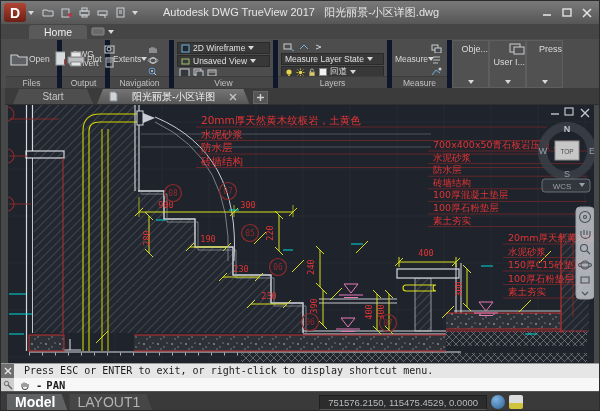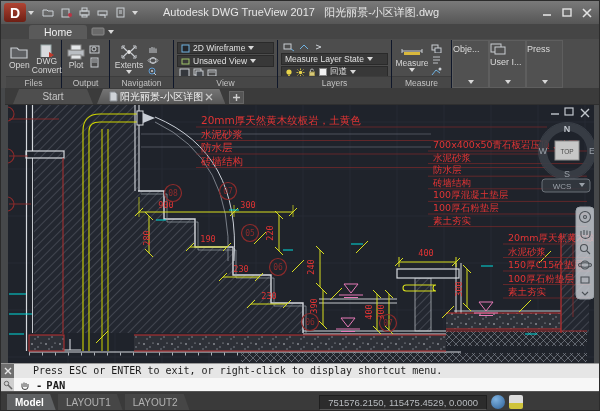--- a/index.html
+++ b/index.html
@@ -13,47 +13,47 @@
 .qat svg{display:block}
 .title{position:absolute;left:0;right:0;text-align:center;font-size:11px;color:#e6e6e6;pointer-events:none}
 .winbtns{margin-left:auto;display:flex;gap:8px;margin-right:8px}
 .winbtns span{width:12px;height:12px;display:flex;align-items:center;justify-content:center}
 
 .tabrow{position:absolute;left:0;top:23px;width:600px;height:15px;background:#454545}
 .hometab{position:absolute;left:28px;top:1px;height:14px;padding:0 15px;background:#5a5a5a;border-radius:3px 3px 0 0;color:#f0f0f0;font-size:10.5px;display:flex;align-items:center}
 .tabmini{position:absolute;left:90px;top:3px;display:flex;align-items:center;gap:3px}
 
 .ribbon{position:absolute;left:0;top:38px;width:600px;height:49px;background:#4d4d4d;display:flex;padding:1px 0 0 5px}
-.rgroup{position:relative;height:48px;border-right:1px solid #0f172a;padding:2px 3px 13px 3px;display:flex;gap:2px}
+.rgroup{position:relative;height:48px;border-right:5px solid #0f172a;padding:2px 3px 13px 3px;display:flex;gap:2px}
 .glabel{position:absolute;left:0;right:0;bottom:0;height:12px;font-size:8.5px;color:#c2c2c2;text-align:center;line-height:12px;background:#474747;border-top:1px solid #3d3d3d}
-.bb{display:flex;flex-direction:column;align-items:center;color:#d6d6d6;font-size:8.5px;line-height:9px;text-align:center;padding-top:1px}
+.bb{display:flex;flex-direction:row;align-items:center;color:#d6d6d6;font-size:8.5px;line-height:9px;text-align:center;padding-top:1px}
 .minicol{display:flex;flex-direction:column;gap:2px;justify-content:flex-start;padding-top:2px}
 .minirow{display:flex;gap:3px}
 .fld{height:12px;background:#383838;border:1px solid #2a2a2a;color:#e0e0e0;font-size:8.5px;display:flex;align-items:center;gap:3px;padding:0 3px}
 .vcol{display:flex;flex-direction:column;gap:1px;width:100%}
-.panelbox{position:relative;width:37px;height:48px;margin-left:0;border:1px solid #5e5e5e;background:#515151;font-size:9px;color:#dcdcdc;text-align:left}
+.panelbox{position:relative;width:37px;height:48px;margin-left:0;border:1px solid #5e5e5e;background:#515151;font-size:9px;color:#dcdcdc;text-align:right}
 .panelbox .pt{margin-top:3px}
 .panelbox .car{position:absolute;bottom:3px;left:50%;margin-left:-3px}
 
 .filetabs{position:absolute;left:4px;top:87px;width:600px;height:17px;background:#3b3b3b;border-bottom:1px solid #2f2f2f;display:flex;align-items:flex-end}
 .ftab{height:15px;display:flex;align-items:center;font-size:10px;padding:0 12px;clip-path:polygon(6px 0,calc(100% - 6px) 0,100% 100%,0 100%)}
 .ftab.start{background:#4e4e4e;color:#c6c6c6;margin-left:8px;width:80px;justify-content:center}
-.ftab.doc{background:linear-gradient(#757575,#575757);color:#f2f2f2;margin-left:4px;gap:2px}
+.ftab.doc{background:linear-gradient(#757575,#575757);color:#f2f2f2;margin-left:4px;gap:14px}
 .plusbtn{width:15px;height:13px;background:#555;border:1px solid #666;margin-left:4px;display:flex;align-items:center;justify-content:center}
 
 .canvas{position:absolute;left:7px;top:104px;width:586px;height:258px;background:#1f232b}
 
 .cmd{position:absolute;left:0;top:362px;width:600px;height:28px;background:#e8e8e8;border-top:1px solid #9a9a9a;font-family:"DejaVu Sans Mono",monospace}
-.cmdrow1{position:absolute;left:13px;top:0;right:0;height:14px;background:#e6e6e6;color:#1c1c1c;font-size:10px;line-height:14px;padding-left:19px}
+.cmdrow1{position:absolute;left:13px;top:0;right:0;height:14px;background:#e6e6e6;color:#1c1c1c;font-size:10px;line-height:14px;padding-left:10px}
 .cmdrow2{position:absolute;left:13px;top:14px;right:0;height:14px;background:#f7f7f7;color:#1c1c1c;font-size:10.5px;font-weight:bold;display:flex;align-items:center;gap:4px;padding-left:5px}
 .cmdstrip1{position:absolute;left:0;top:0;width:13px;height:14px;background:#6f6f6f;display:flex;align-items:center;justify-content:center}
 .cmdstrip2{position:absolute;left:0;top:14px;width:13px;height:14px;background:#cfcfcf;display:flex;align-items:center;justify-content:center}
 
 .status{position:absolute;left:0;top:390px;width:600px;height:21px;background:#3a3a3a;border-top:1px solid #565656;display:flex;align-items:center}
-.stab{height:17px;font-size:10px;display:flex;align-items:center;padding:0 12px 0 8px;clip-path:polygon(0 0,calc(100% - 6px) 0,100% 100%,0 100%)}
+.stab{height:17px;font-size:14px;display:flex;align-items:center;padding:0 12px 0 8px;clip-path:polygon(0 0,calc(100% - 6px) 0,100% 100%,0 100%)}
 .stab.model{background:#5f6163;color:#fff;font-weight:bold;margin-left:6px}
 .stab.lay{background:#464646;color:#b2b2b2;margin-left:2px}
 .coords{margin-left:auto;height:15px;background:#2c2c2c;border:1px solid #1f1f1f;border-bottom-color:#555;color:#b8bcc0;font-size:9.5px;display:flex;align-items:center;padding:0 8px}
 .sicon{width:14px;height:14px;margin-left:4px;border-radius:50%}
 .sicon.ball{background:radial-gradient(circle at 35% 30%,#7fb3e0,#2d5f96)}
 .sicon.scr{border-radius:2px;background:linear-gradient(#dcdcdc 55%,#cfc43c 55%)}
 .spacer{width:78px}
 text{user-select:none}
 </style>
 </head>
@@ -551,18 +551,17 @@
         <path d="M3,8 V4.5 M5,8 V3.5 M7,8 V4 M9,8 V5 M3,8 a3,2.5 0 0 0 6,0" fill="none" stroke="#444" stroke-width="1"></path>
       </svg>
     <span>-</span>
     <span>PAN</span>
   </div>
 </div>
 
 <div class="status">
   <div class="stab model">Model</div>
   <div class="stab lay">LAYOUT1</div>
-  <div class="stab lay">LAYOUT2</div>
   <div class="coords">751576.2150, 115475.4529, 0.0000</div>
   <div class="sicon ball"></div>
   <div class="sicon scr"></div>
   <div class="spacer"></div>
 </div>
 
 </body></html>

